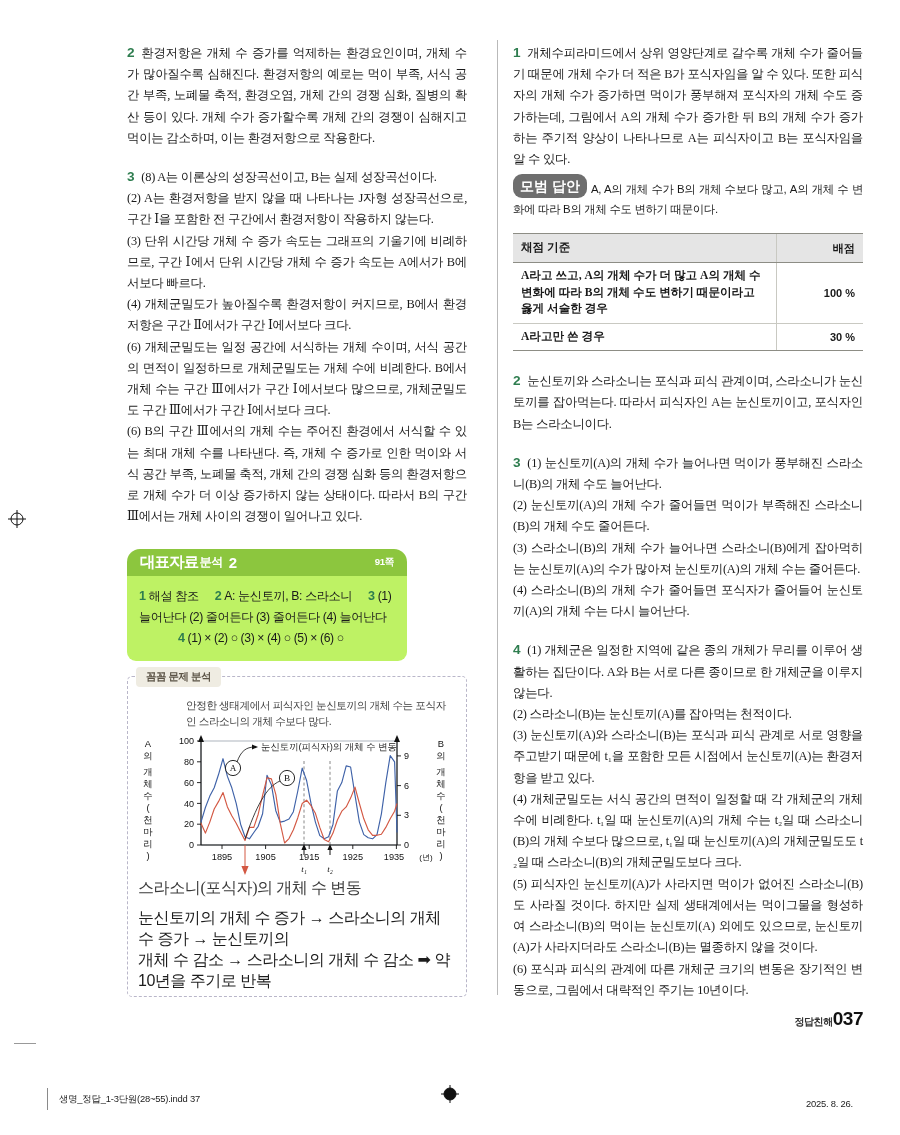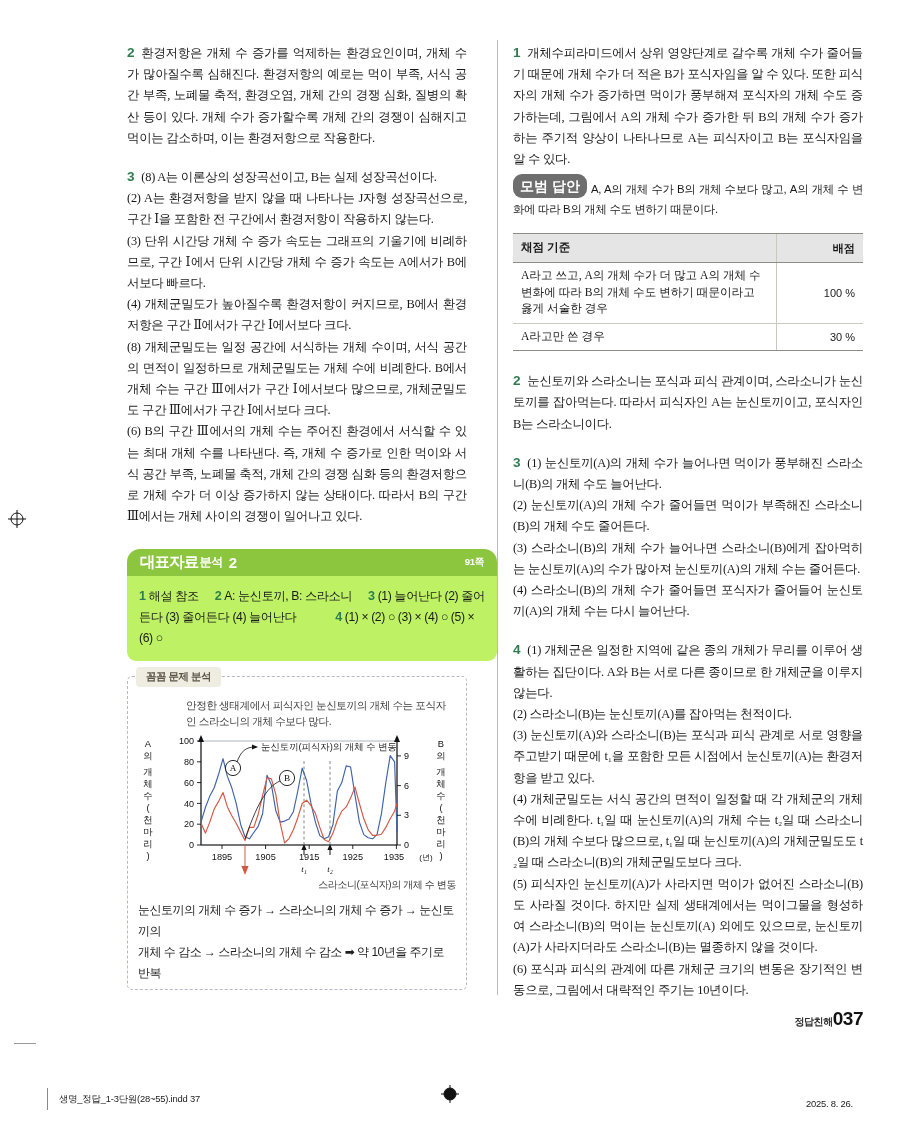--- a/index.html
+++ b/index.html
@@ -76,35 +76,36 @@
     font-size:11px;
     font-family:"Liberation Sans","DejaVu Sans",sans-serif;
   }
   table.score th,table.score td{
     border-top:1px solid #8d8d85;
     border-bottom:1px solid #c9c9c2;
     padding:5px 8px;
     text-align:left;
     vertical-align:middle;
     line-height:16.5px;
+    font-weight:bold;
   }
   table.score thead th{
     background:#e5e5e5;
     font-weight:bold;
     border-bottom:1px solid #8d8d85;
     font-size:11.2px;
     padding:6px 8px;
   }
   table.score tbody tr:last-child td{border-bottom:1px solid #8d8d85;}
   table.score .c-crit{width:276px;font-family:"Liberation Serif","DejaVu Serif",serif;font-size:11.6px;}
   table.score .c-pts{width:74px;border-left:1px solid #c9c9c2;text-align:right;padding-left:10px;}
   table.score thead .c-pts{border-left:1px solid #c9c9c2;}
 
   
-  .banner-wrap{margin-top:22px;position:relative;width:370px;}
+  .banner-wrap{margin-top:22px;position:relative;width:280px;}
   .banner{
     position:relative;
     height:27px;
     background:#8cc63e;
     border-radius:13px 13px 0 0;
     display:flex;align-items:center;
     padding:0 13px;
     box-sizing:border-box;
   }
   .banner .b1{
@@ -156,27 +157,27 @@
     padding:2.5px 10px 3px 10px;
     font-family:"Liberation Sans","DejaVu Sans",sans-serif;
     font-size:10.4px;font-weight:bold;color:#5b5346;letter-spacing:-0.4px;
   }
   .fig-title{
     font-family:"Liberation Sans","DejaVu Sans",sans-serif;
     font-size:10.6px;color:#3a3a3a;line-height:16px;letter-spacing:-0.4px;
     margin:4px 0 6px 48px;
   }
   .fig-caption{
-    font-family:Liberation Sans, sans-serif;
-    font-size:10px;color:#3a3a3a;text-align:right;letter-spacing:-0.4px;
+    font-family:Liberation Serif, serif;
+    font-size:16px;color:#3a3a3a;text-align:left;letter-spacing:-0.4px;
     margin-top:1px;
   }
   .fig-flow{
     font-family:"Liberation Sans","DejaVu Sans",sans-serif;
-    font-size:12px;color:#1d1d1d;line-height:21px;letter-spacing:-0.5px;
+    font-size:16px;color:#1d1d1d;line-height:21px;letter-spacing:-0.5px;
     margin-top:8px;text-align:left;
   }
 
   
   .folio{
     position:absolute;right:37px;top:1008px;
     display:flex;align-items:baseline;
     font-family:"Liberation Sans","DejaVu Sans",sans-serif;
   }
   .folio .flabel{font-size:10px;color:#333;font-weight:bold;letter-spacing:-0.4px;}
@@ -213,21 +214,21 @@
 
     <div class="qblock">
       <p class="body"><span class="qnum">2</span><span>환경저항은 개체 수 증가를 억제하는 환경요인이며, 개체 수가 많아질수록 심해진다. 환경저항의 예로는 먹이 부족, 서식 공간 부족, 노폐물 축적, 환경오염, 개체 간의 경쟁 심화, 질병의 확산 등이 있다. 개체 수가 증가할수록 개체 간의 경쟁이 심해지고 먹이는 감소하며, 이는 환경저항으로 작용한다.</span></p>
     </div>
 
     <div class="qblock">
       <p class="body"><span class="qnum">3</span><span>(8) A는 이론상의 성장곡선이고, B는 실제 성장곡선이다.</span></p>
       <p class="body">(2) A는 환경저항을 받지 않을 때 나타나는 J자형 성장곡선으로, 구간 Ⅰ을 포함한 전 구간에서 환경저항이 작용하지 않는다.</p>
       <p class="body">(3) 단위 시간당 개체 수 증가 속도는 그래프의 기울기에 비례하므로, 구간 Ⅰ에서 단위 시간당 개체 수 증가 속도는 A에서가 B에서보다 빠르다.</p>
       <p class="body">(4) 개체군밀도가 높아질수록 환경저항이 커지므로, B에서 환경저항은 구간 Ⅱ에서가 구간 Ⅰ에서보다 크다.</p>
-      <p class="body">(8) 개체군밀도는 일정 공간에 서식하는 개체 수이며, 서식 공간의 면적이 일정하므로 개체군밀도는 개체 수에 비례한다. B에서 개체 수는 구간 Ⅲ에서가 구간 Ⅰ에서보다 많으므로, 개체군밀도도 구간 Ⅲ에서가 구간 Ⅰ에서보다 크다.</p>
+      <p class="body">(6) 개체군밀도는 일정 공간에 서식하는 개체 수이며, 서식 공간의 면적이 일정하므로 개체군밀도는 개체 수에 비례한다. B에서 개체 수는 구간 Ⅲ에서가 구간 Ⅰ에서보다 많으므로, 개체군밀도도 구간 Ⅲ에서가 구간 Ⅰ에서보다 크다.</p>
       <p class="body">(6) B의 구간 Ⅲ에서의 개체 수는 주어진 환경에서 서식할 수 있는 최대 개체 수를 나타낸다. 즉, 개체 수 증가로 인한 먹이와 서식 공간 부족, 노폐물 축적, 개체 간의 경쟁 심화 등의 환경저항으로 개체 수가 더 이상 증가하지 않는 상태이다. 따라서 B의 구간 Ⅲ에서는 개체 사이의 경쟁이 일어나고 있다.</p>
     </div>
 
     <div class="banner-wrap">
       <div class="banner">
         <span class="b1">대표자료</span>
         <span class="b2">분석</span>
         <span class="b3">2</span>
         <span class="bpage">91쪽</span>
       </div>

